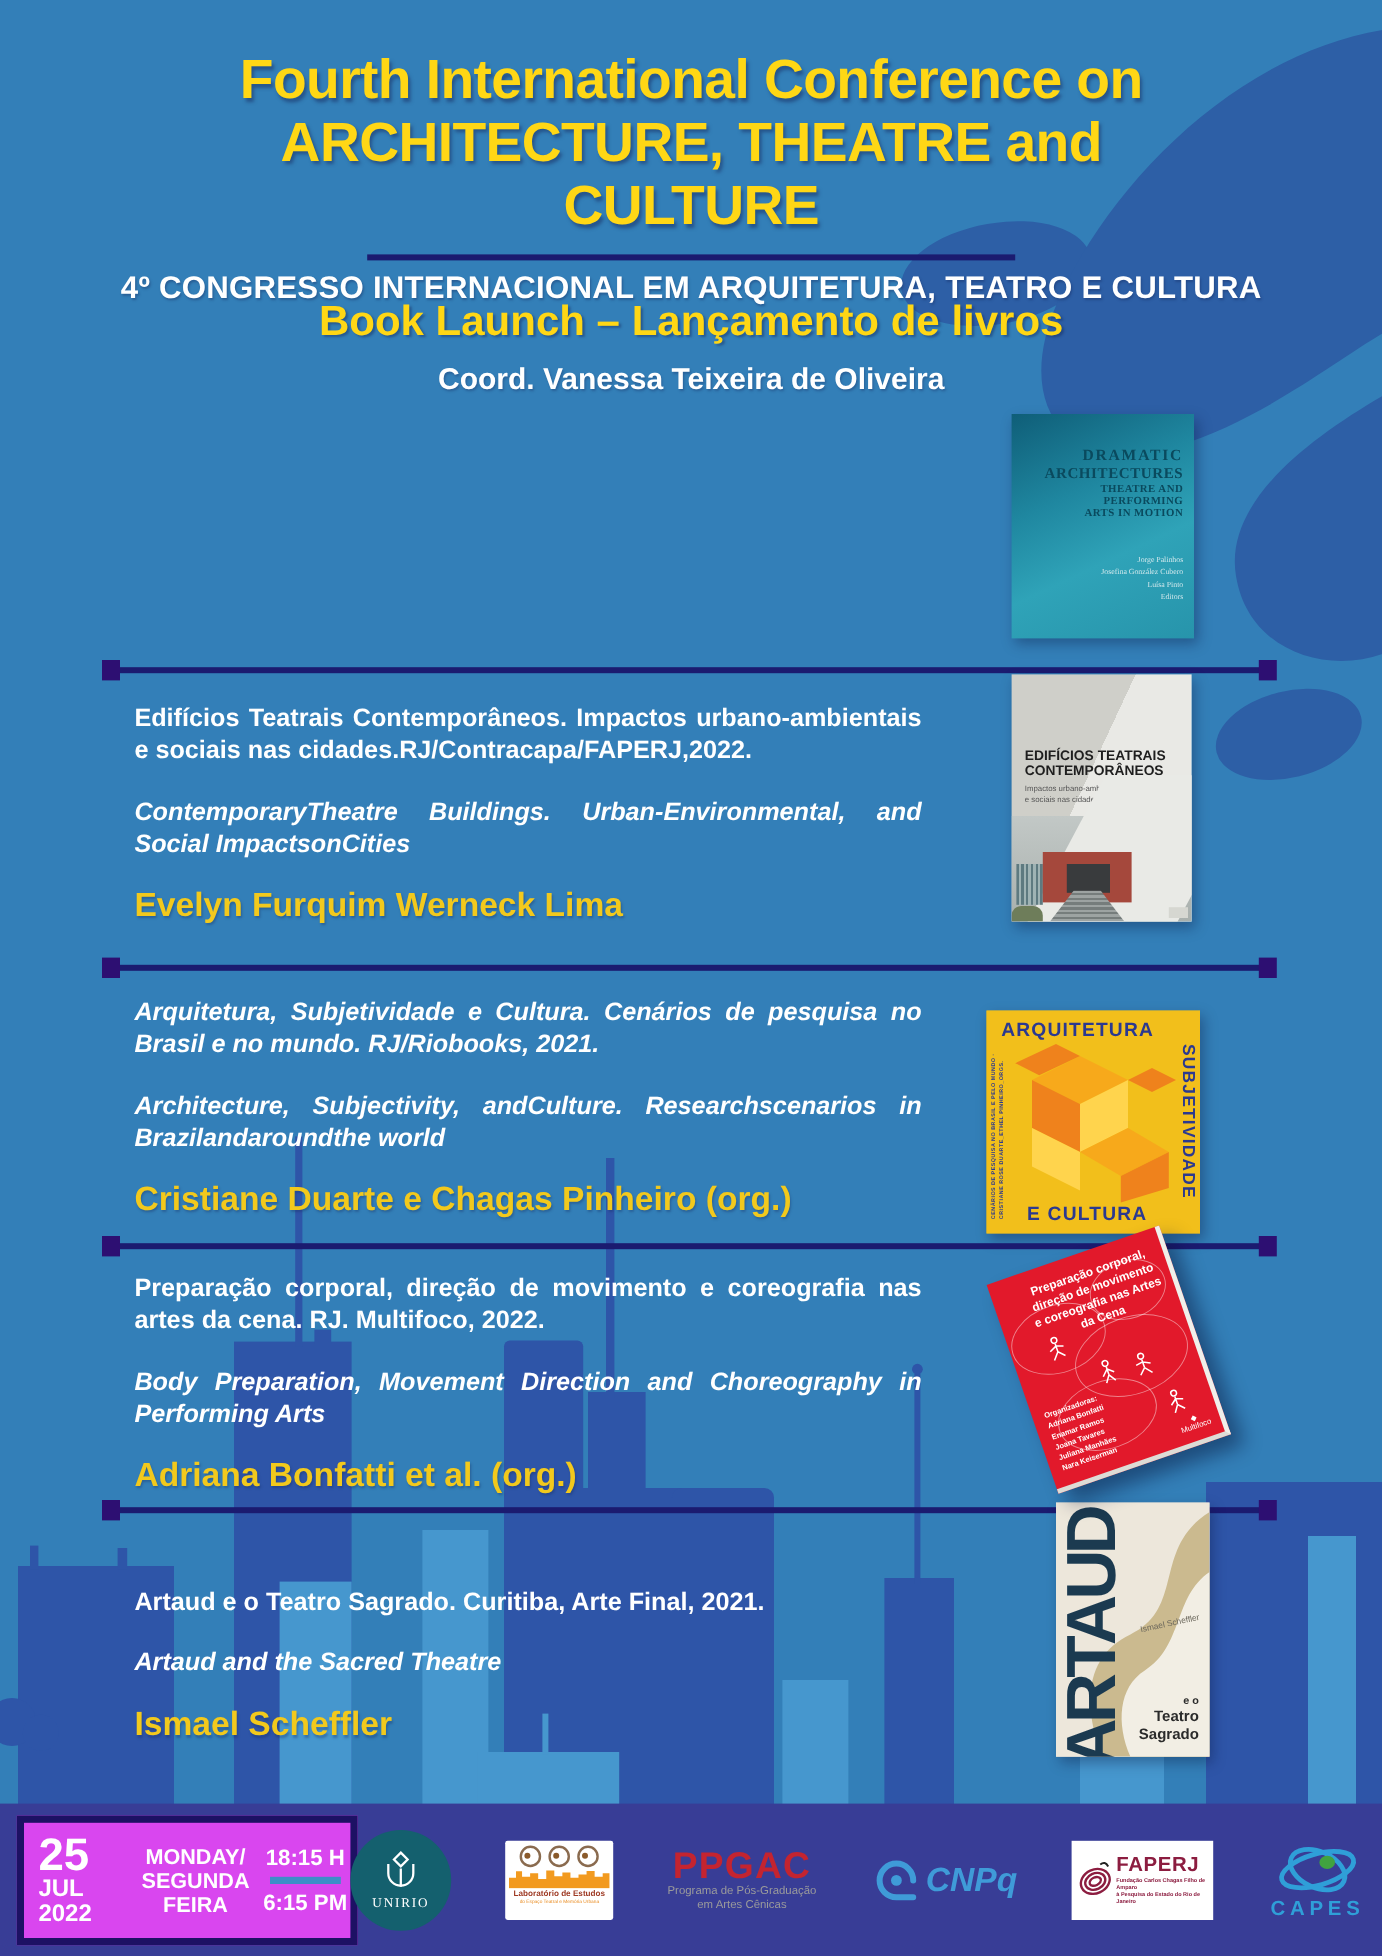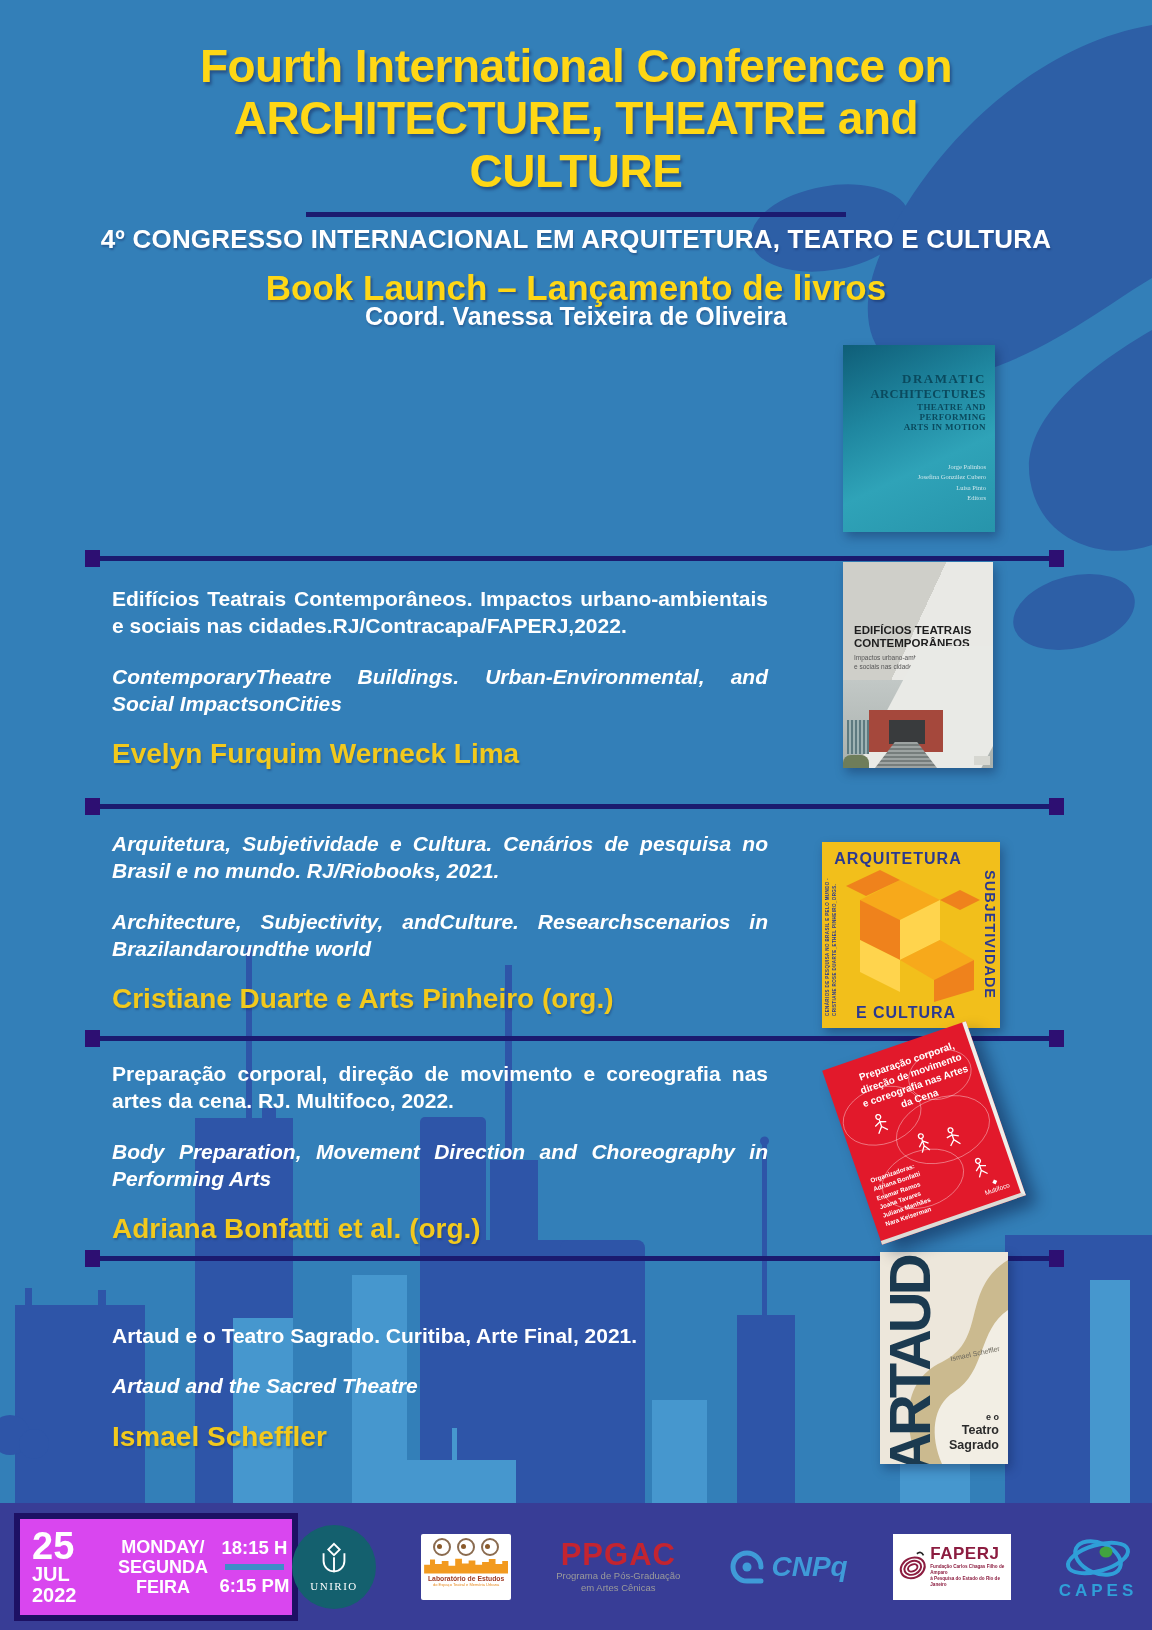--- a/index.html
+++ b/index.html
@@ -21,21 +21,21 @@
   .title-underline{
     position:absolute;top:212px;left:50%;transform:translateX(-50%);
     width:540px;height:5px;background:#1B1B70;
   }
   .subtitle-pt{
     position:absolute;top:224px;left:0;right:0;text-align:center;
     color:#FFFFFF;font-size:26px;font-weight:bold;letter-spacing:.2px;
     text-shadow:1px 2px 2px rgba(23,42,94,.4);
   }
   .event-title{
-    position:absolute;top:268px;left:0;right:0;text-align:center;
+    position:absolute;top:248px;left:0;right:0;text-align:center;
     color:#FFD715;font-size:35px;font-weight:bold;
     text-shadow:2px 2px 2px rgba(23,42,94,.45);
   }
   .coordinator{
     position:absolute;top:302px;left:0;right:0;text-align:center;
     color:#FFFFFF;font-size:25px;font-weight:bold;
     text-shadow:1px 2px 2px rgba(23,42,94,.35);
   }
 
   
@@ -260,21 +260,21 @@
         <div class="c2-ramp"></div>
         <div class="c2-green"></div>
         <div class="c2-pub"></div>
       </div>
     </div>
     <div class="divider" style="top:804px;"></div>
 
     <div class="entry" style="top:830px;">
       <p class="citation italic">Arquitetura, Subjetividade e Cultura. Cenários de pesquisa no Brasil e no mundo. RJ/Riobooks, 2021.</p>
       <p class="translation">Architecture, Subjectivity, andCulture. Researchscenarios in Brazilandaroundthe world</p>
-      <div class="authors">Cristiane Duarte e Arts Pinheiro (org.)</div>
+      <div class="authors">Cristiane Duarte e Chagas Pinheiro (org.)</div>
     </div>
     <div class="cover cover3">
       <svg style="position:absolute;inset:0;" width="178" height="186" viewBox="0 0 178 186">
         <rect width="178" height="186" fill="#F2BF1B"></rect>
         <path d="M38,58 L78,38 L118,58 L78,78 Z" fill="#F7A91B"></path>
         <path d="M38,58 L78,78 L78,118 L38,98 Z" fill="#EF821C"></path>
         <path d="M118,58 L78,78 L78,118 L118,98 Z" fill="#FFD44D"></path>
         <path d="M78,118 L118,98 L152,118 L112,138 Z" fill="#F7A91B"></path>
         <path d="M38,98 L78,118 L78,150 L38,130 Z" fill="#FFD44D"></path>
         <path d="M112,138 L152,118 L152,148 L112,160 Z" fill="#EF821C"></path>

